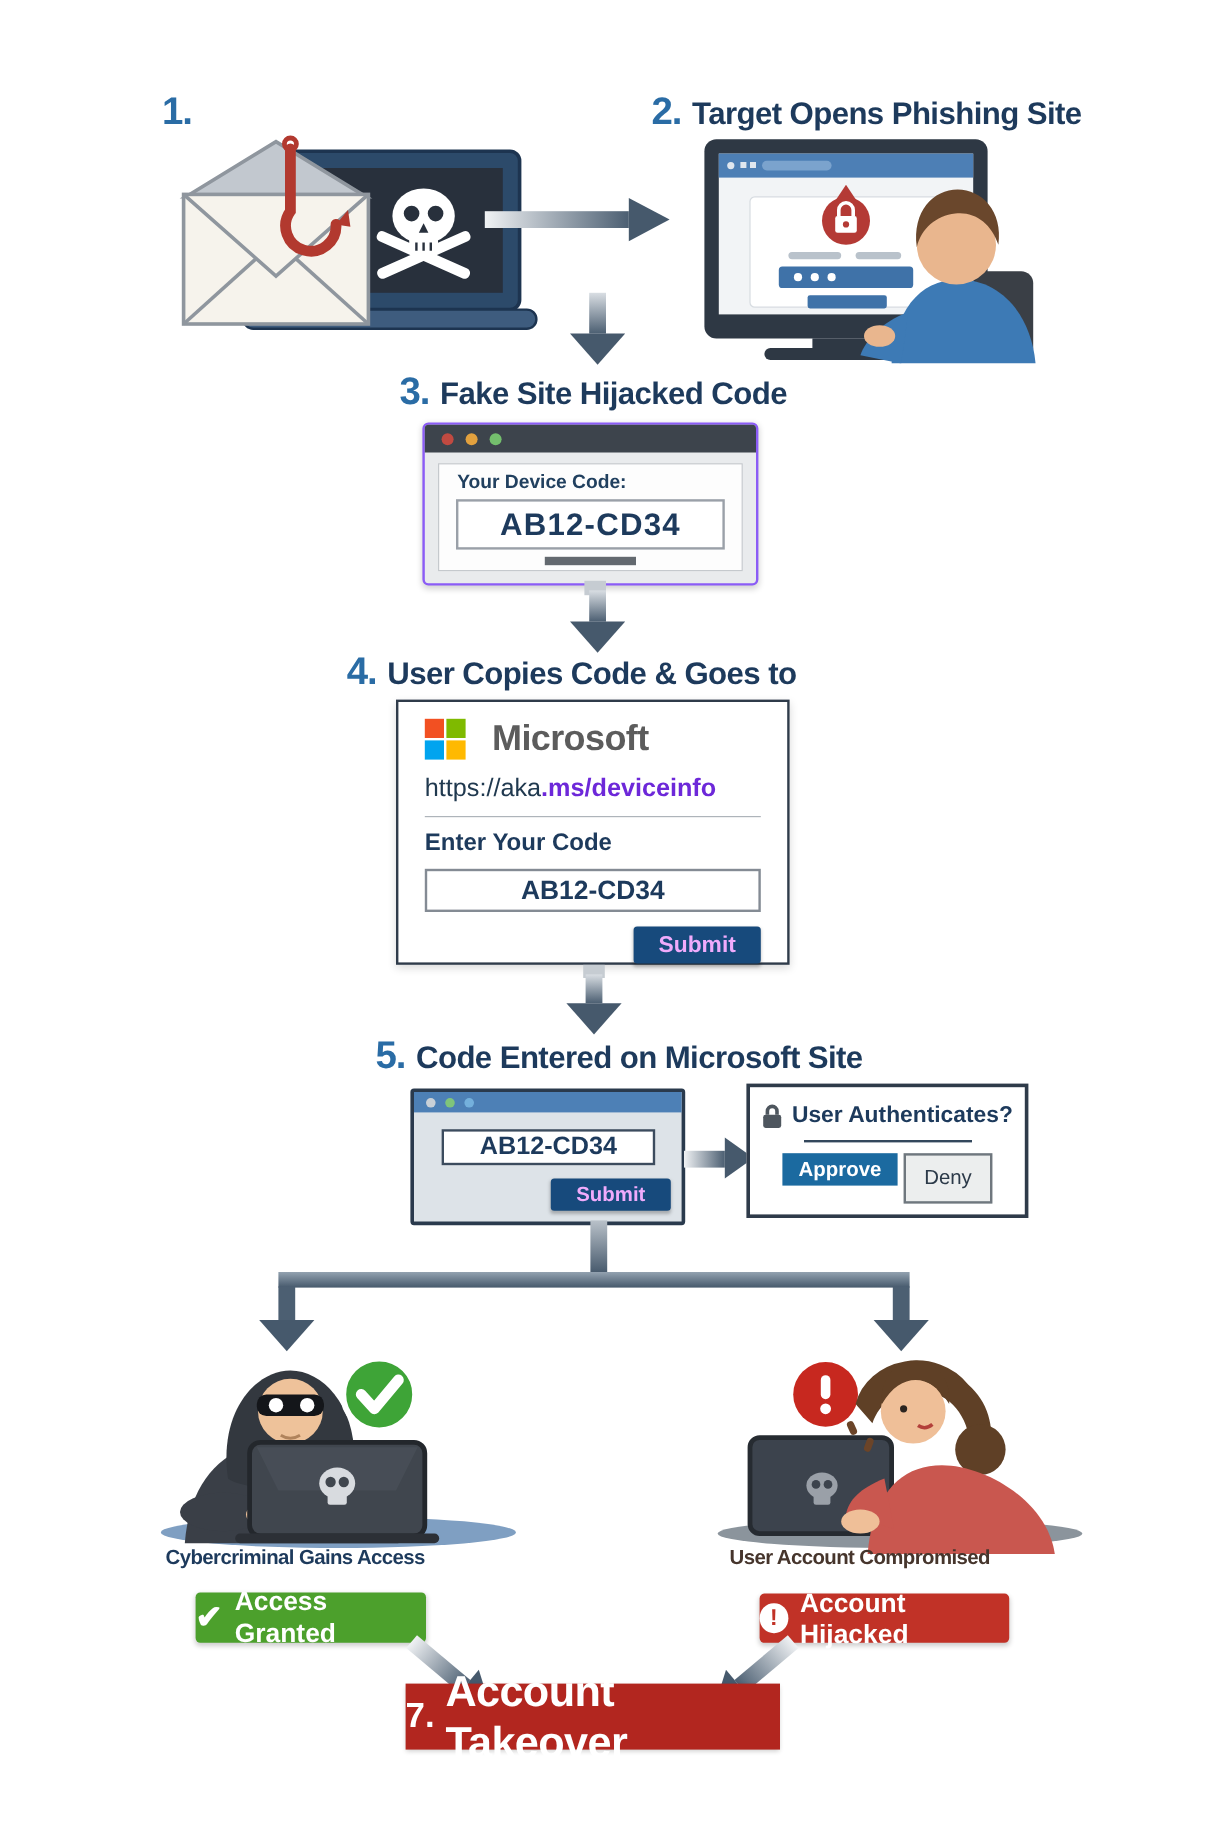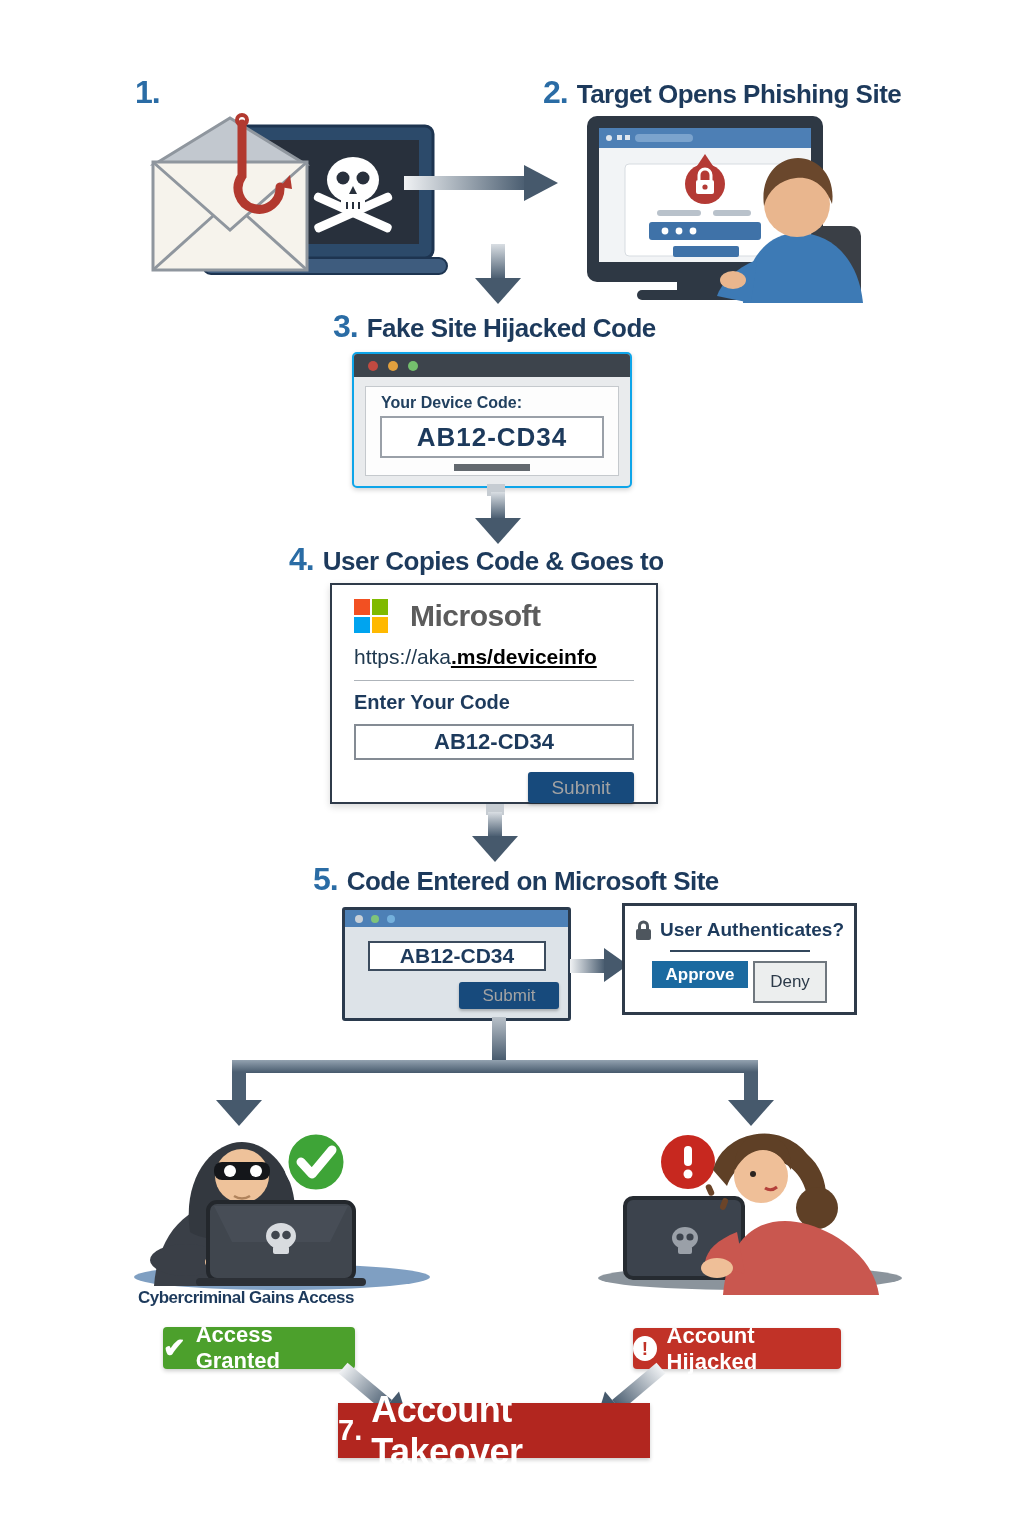--- a/index.html
+++ b/index.html
@@ -17,43 +17,43 @@
   .harrow .hshaft{position:absolute;left:0;top:11px;height:14px;background:linear-gradient(to right,#f0f2f4,#4c5f72);}
   .harrow .hhead{position:absolute;top:0;width:0;height:0;border-top:18px solid transparent;border-bottom:18px solid transparent;border-left:34px solid #46596c;}
   .stub{position:absolute;background:#c6ccd2;}
   .tbar{position:absolute;height:13px;background:linear-gradient(#93a2b0,#46596c);}
   .stem{position:absolute;width:14px;background:linear-gradient(#b9c1c9,#46596c);}
   .diag{position:absolute;width:86px;height:36px;transform-origin:left center;}
   .diag .hshaft{top:11px;width:58px;}
   .diag .hhead{left:58px;border-left:28px solid #46596c;}
   
   .win3{position:absolute;left:352px;top:352px;width:276px;height:132px;background:#e9ebed;
-        border:2px solid #0ea5e9;border-radius:5px;box-shadow:0 2px 5px rgba(0,0,0,.18);}
+        border:2px solid #8b5cf6;border-radius:5px;box-shadow:0 2px 5px rgba(0,0,0,.18);}
   .win3 .bar{height:23px;background:#3d444c;border-radius:3px 3px 0 0;display:flex;align-items:center;gap:10px;padding-left:14px;}
   .dot{width:10px;height:10px;border-radius:50%;}
   .win3 .panel{position:absolute;left:11px;right:11px;top:32px;bottom:10px;background:#fdfdfd;border:1px solid #c5c9cd;}
   .win3 .lbl{margin:7px 0 0 15px;font-size:16px;font-weight:600;color:#21405f;}
   .win3 .codebox{margin:4px 14px 0;height:38px;background:#fff;border:2px solid #9aa0a8;
         display:flex;align-items:center;justify-content:center;font-size:26px;font-weight:bold;color:#1d3a5c;letter-spacing:1px;}
   .win3 .grip{width:76px;height:7px;background:#63696f;margin:6px auto 0;}
   
   .card4{position:absolute;left:330px;top:583px;width:328px;height:221px;background:#fff;
          border:2px solid #2f3b4a;box-shadow:0 3px 7px rgba(0,0,0,.15);box-sizing:border-box;padding:14px 22px 0;}
   .msrow{display:flex;align-items:center;gap:22px;}
   .mslogo{display:grid;grid-template-columns:16px 16px;grid-template-rows:16px 16px;gap:2px;}
   .mslogo div{width:16px;height:16px;}
   .msname{font-size:30px;font-weight:600;color:#5c5c5c;letter-spacing:-0.5px;}
   .urlrow{margin-top:12px;font-size:21px;white-space:nowrap;}
   .urlrow .pre{color:#20394f;}
-  .urlrow .hi{color:#000000;font-weight:bold;text-decoration:underline;}
+  .urlrow .hi{color:#6d28d9;font-weight:bold;}
   .card4 hr{border:none;border-top:1px solid #aeb4ba;margin:11px 0 10px;}
   .enterlbl{font-size:20px;font-weight:600;color:#1d3a5c;}
   .input4{margin-top:10px;height:32px;border:2px solid #848b94;background:#fff;
           display:flex;align-items:center;justify-content:center;font-size:22px;font-weight:bold;color:#1d3a5c;}
-  .submit{background:#174a7c;color:#a3a3a3;font-weight:normal;display:flex;align-items:center;justify-content:center;
+  .submit{background:#174a7c;color:#f0abfc;font-weight:bold;display:flex;align-items:center;justify-content:center;
           border-radius:3px;box-shadow:0 2px 3px rgba(0,0,0,.25);cursor:pointer;}
   .card4 .submit{width:106px;height:31px;font-size:19px;margin:12px 0 0 auto;}
   
   .win5{position:absolute;left:342px;top:907px;width:223px;height:108px;background:#dde3e8;
         border:3px solid #2a3a4d;border-radius:3px;}
   .win5 .bar{height:17px;background:#4d80b6;display:flex;align-items:center;gap:8px;padding-left:10px;}
   .win5 .dot{width:8px;height:8px;}
   .win5 .input{position:absolute;left:23px;top:31px;width:178px;height:30px;background:#fff;border:2px solid #3c4c5e;
         display:flex;align-items:center;justify-content:center;font-size:21px;font-weight:bold;color:#1d3a5c;box-sizing:border-box;}
   .win5 .submit{position:absolute;right:9px;bottom:9px;width:100px;height:27px;font-size:17px;}
@@ -325,20 +325,21 @@
       <circle cx="168" cy="64" r="3" fill="#2b2420"></circle>
       <path d="M180 78 q6 4 12 -1" stroke="#b3403a" stroke-width="3" fill="none"></path>
       <ellipse cx="178" cy="100" rx="14" ry="6" fill="#fff"></ellipse>
       <path d="M138 185 c4 -48 26 -74 62 -74 s88 30 94 74 z" fill="#c9574f"></path>
       <path d="M152 122 c-20 8 -30 18 -32 30 l40 12 z" fill="#c9574f"></path>
       <ellipse cx="132" cy="158" rx="16" ry="10" fill="#efbf98"></ellipse>
     </g>
   </svg>
 
   <div class="outlabel" style="left:138px;top:1288px;color:#1d3a5c;">Cybercriminal Gains Access</div>
+  <div class="outlabel" style="left:608px;top:1288px;color:#46352c;">User Account Compromised</div>
 
   <div class="badge" style="left:163px;top:1327px;width:192px;height:42px;background:#4ca02c;">
     <span class="chk">✔</span>
     <span>Access Granted</span>
   </div>
   <div class="badge" style="left:633px;top:1328px;width:208px;height:41px;background:#c13227;">
     <span class="excl">!</span>
     <span>Account Hijacked</span>
   </div>
 

